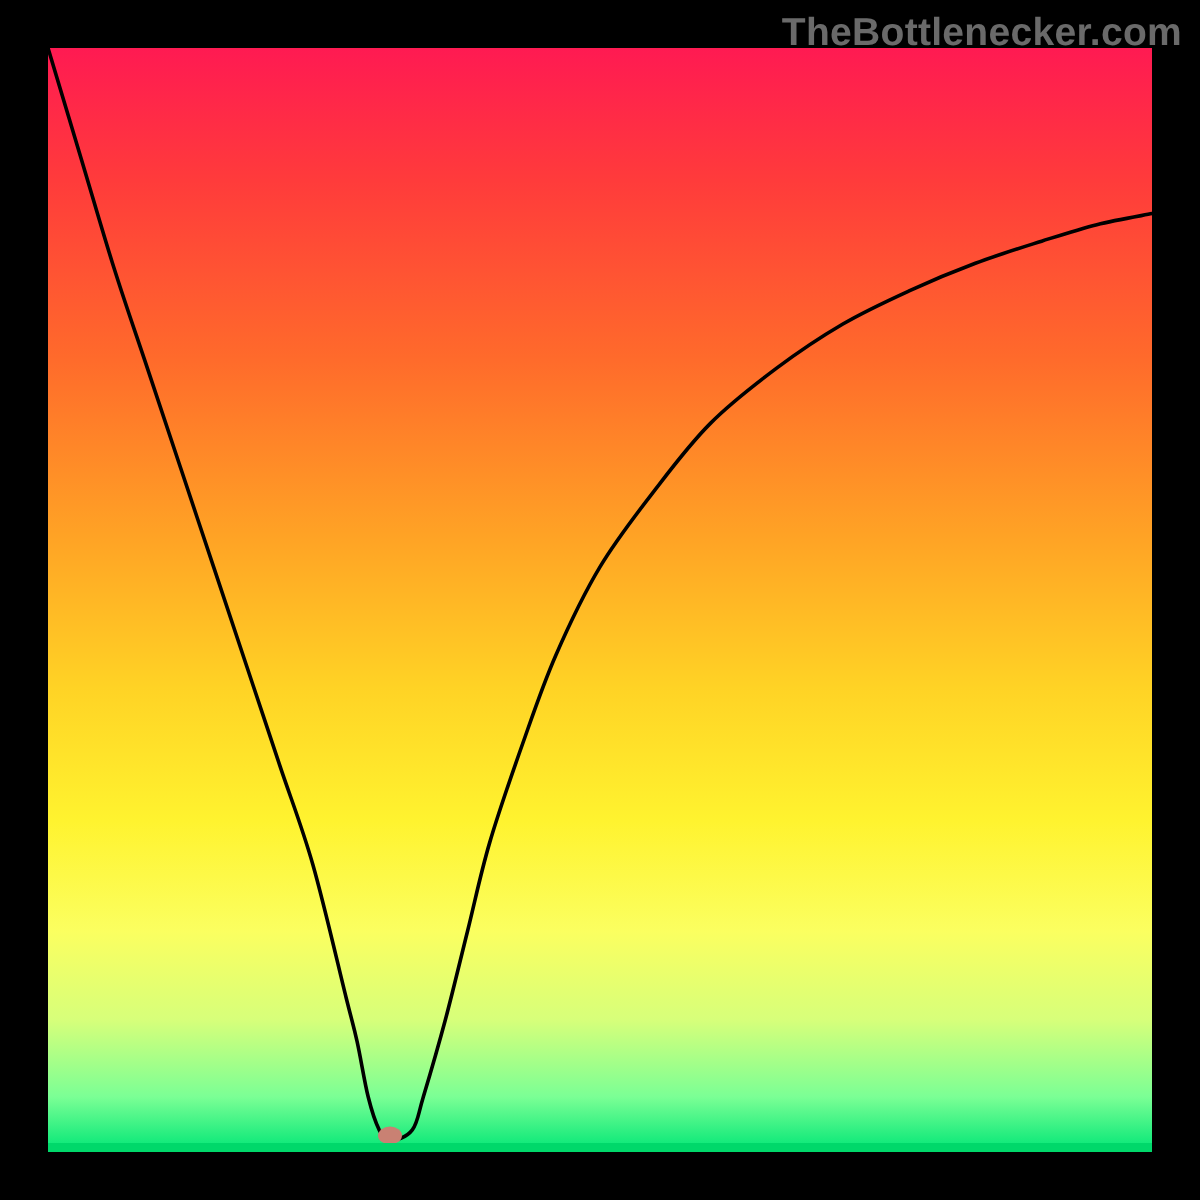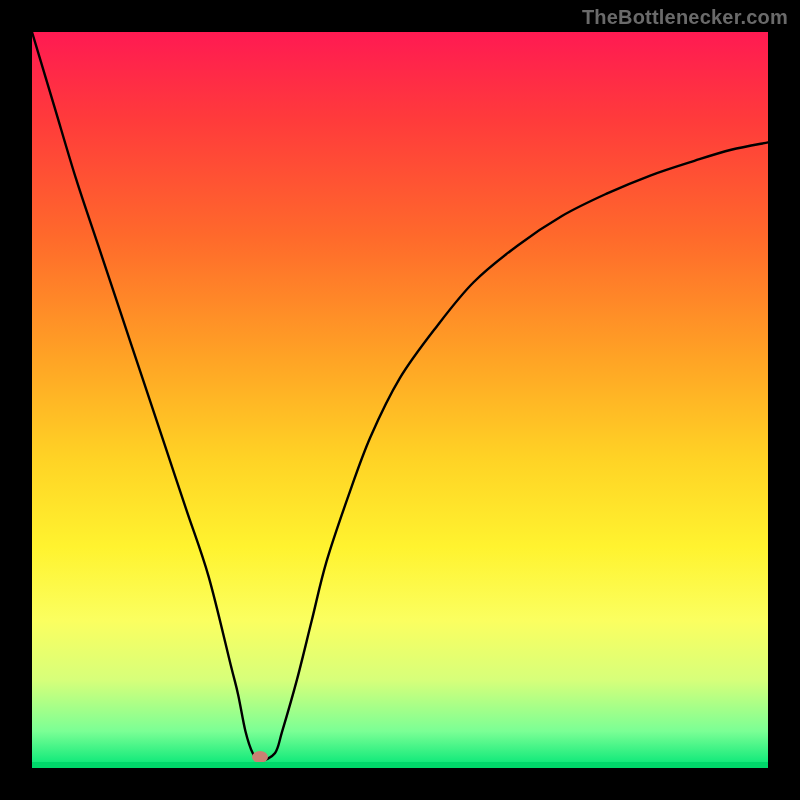--- a/index.html
+++ b/index.html
@@ -33,21 +33,21 @@
       #d7ff7a 88%,
       #7bff95 95%,
       #00e676 100%
     );
   }
   .watermark {
     position: absolute;
     top: 6px;
     right: 12px;
     font-family: Arial, Helvetica, sans-serif;
-    font-size: 20px;
+    font-size: 26px;
     font-weight: 600;
     color: #6a6a6a;
     letter-spacing: 0.2px;
   }
   svg.curve {
     position: absolute;
     left: 0;
     top: 0;
     width: 736px;
     height: 736px;

